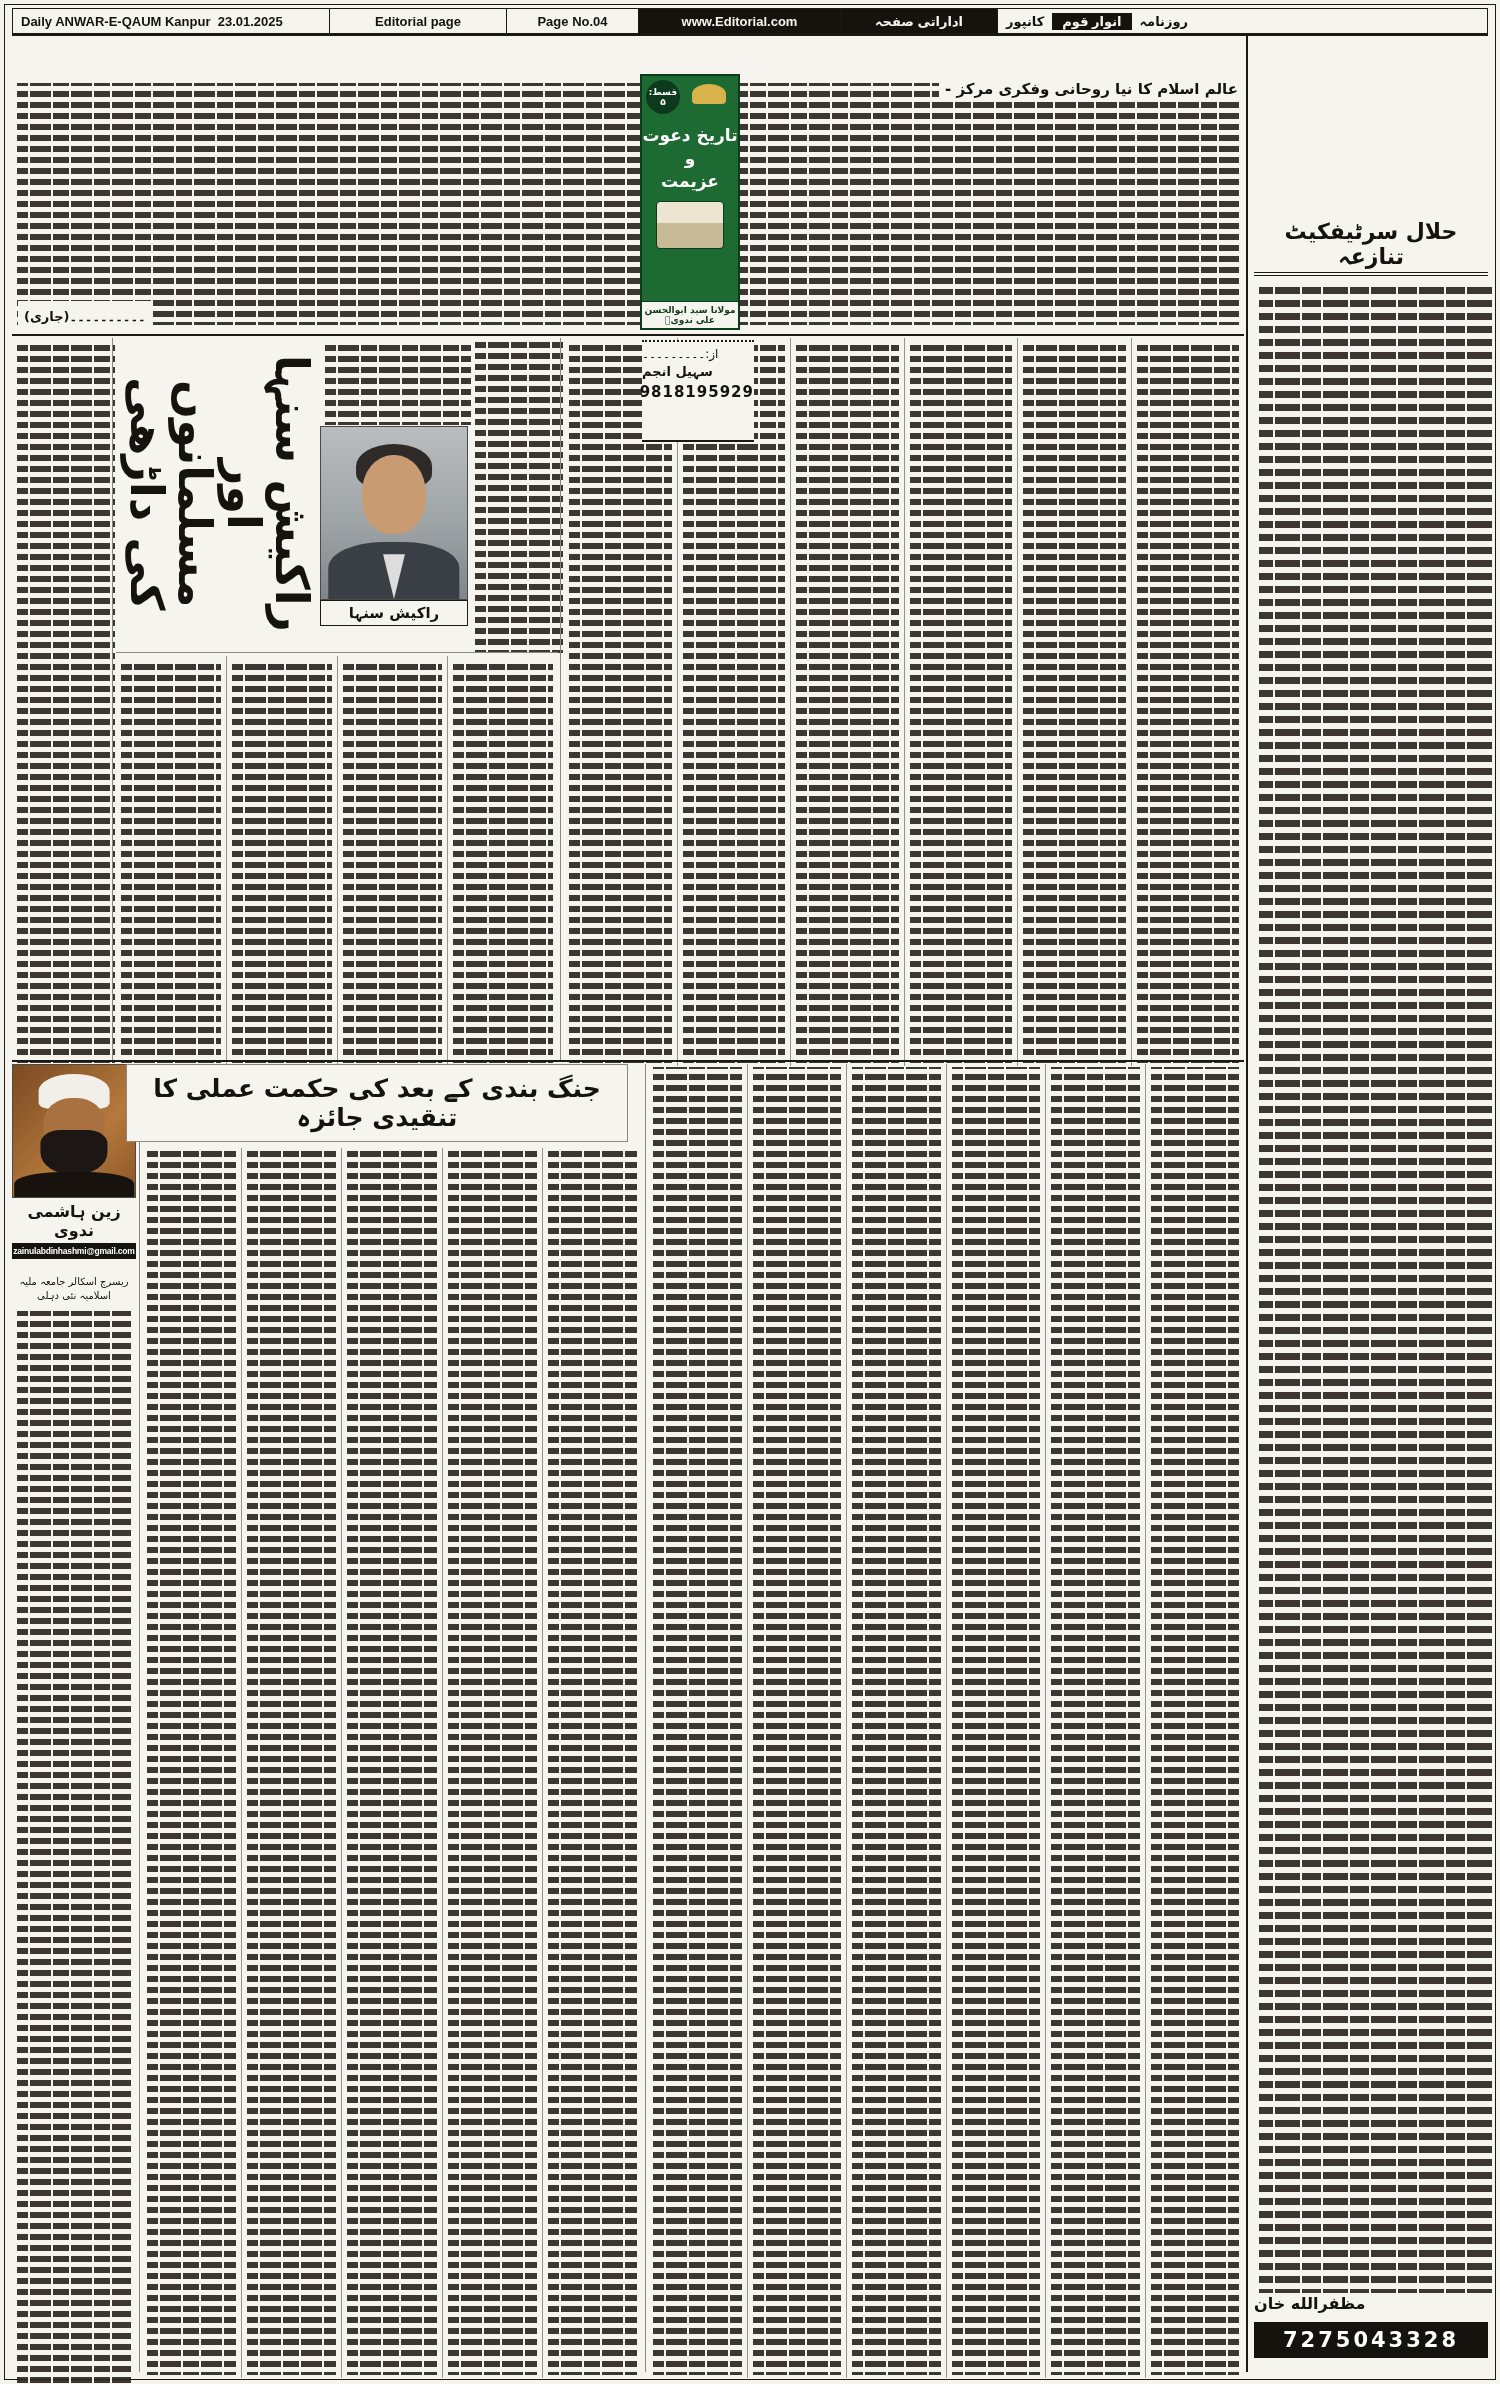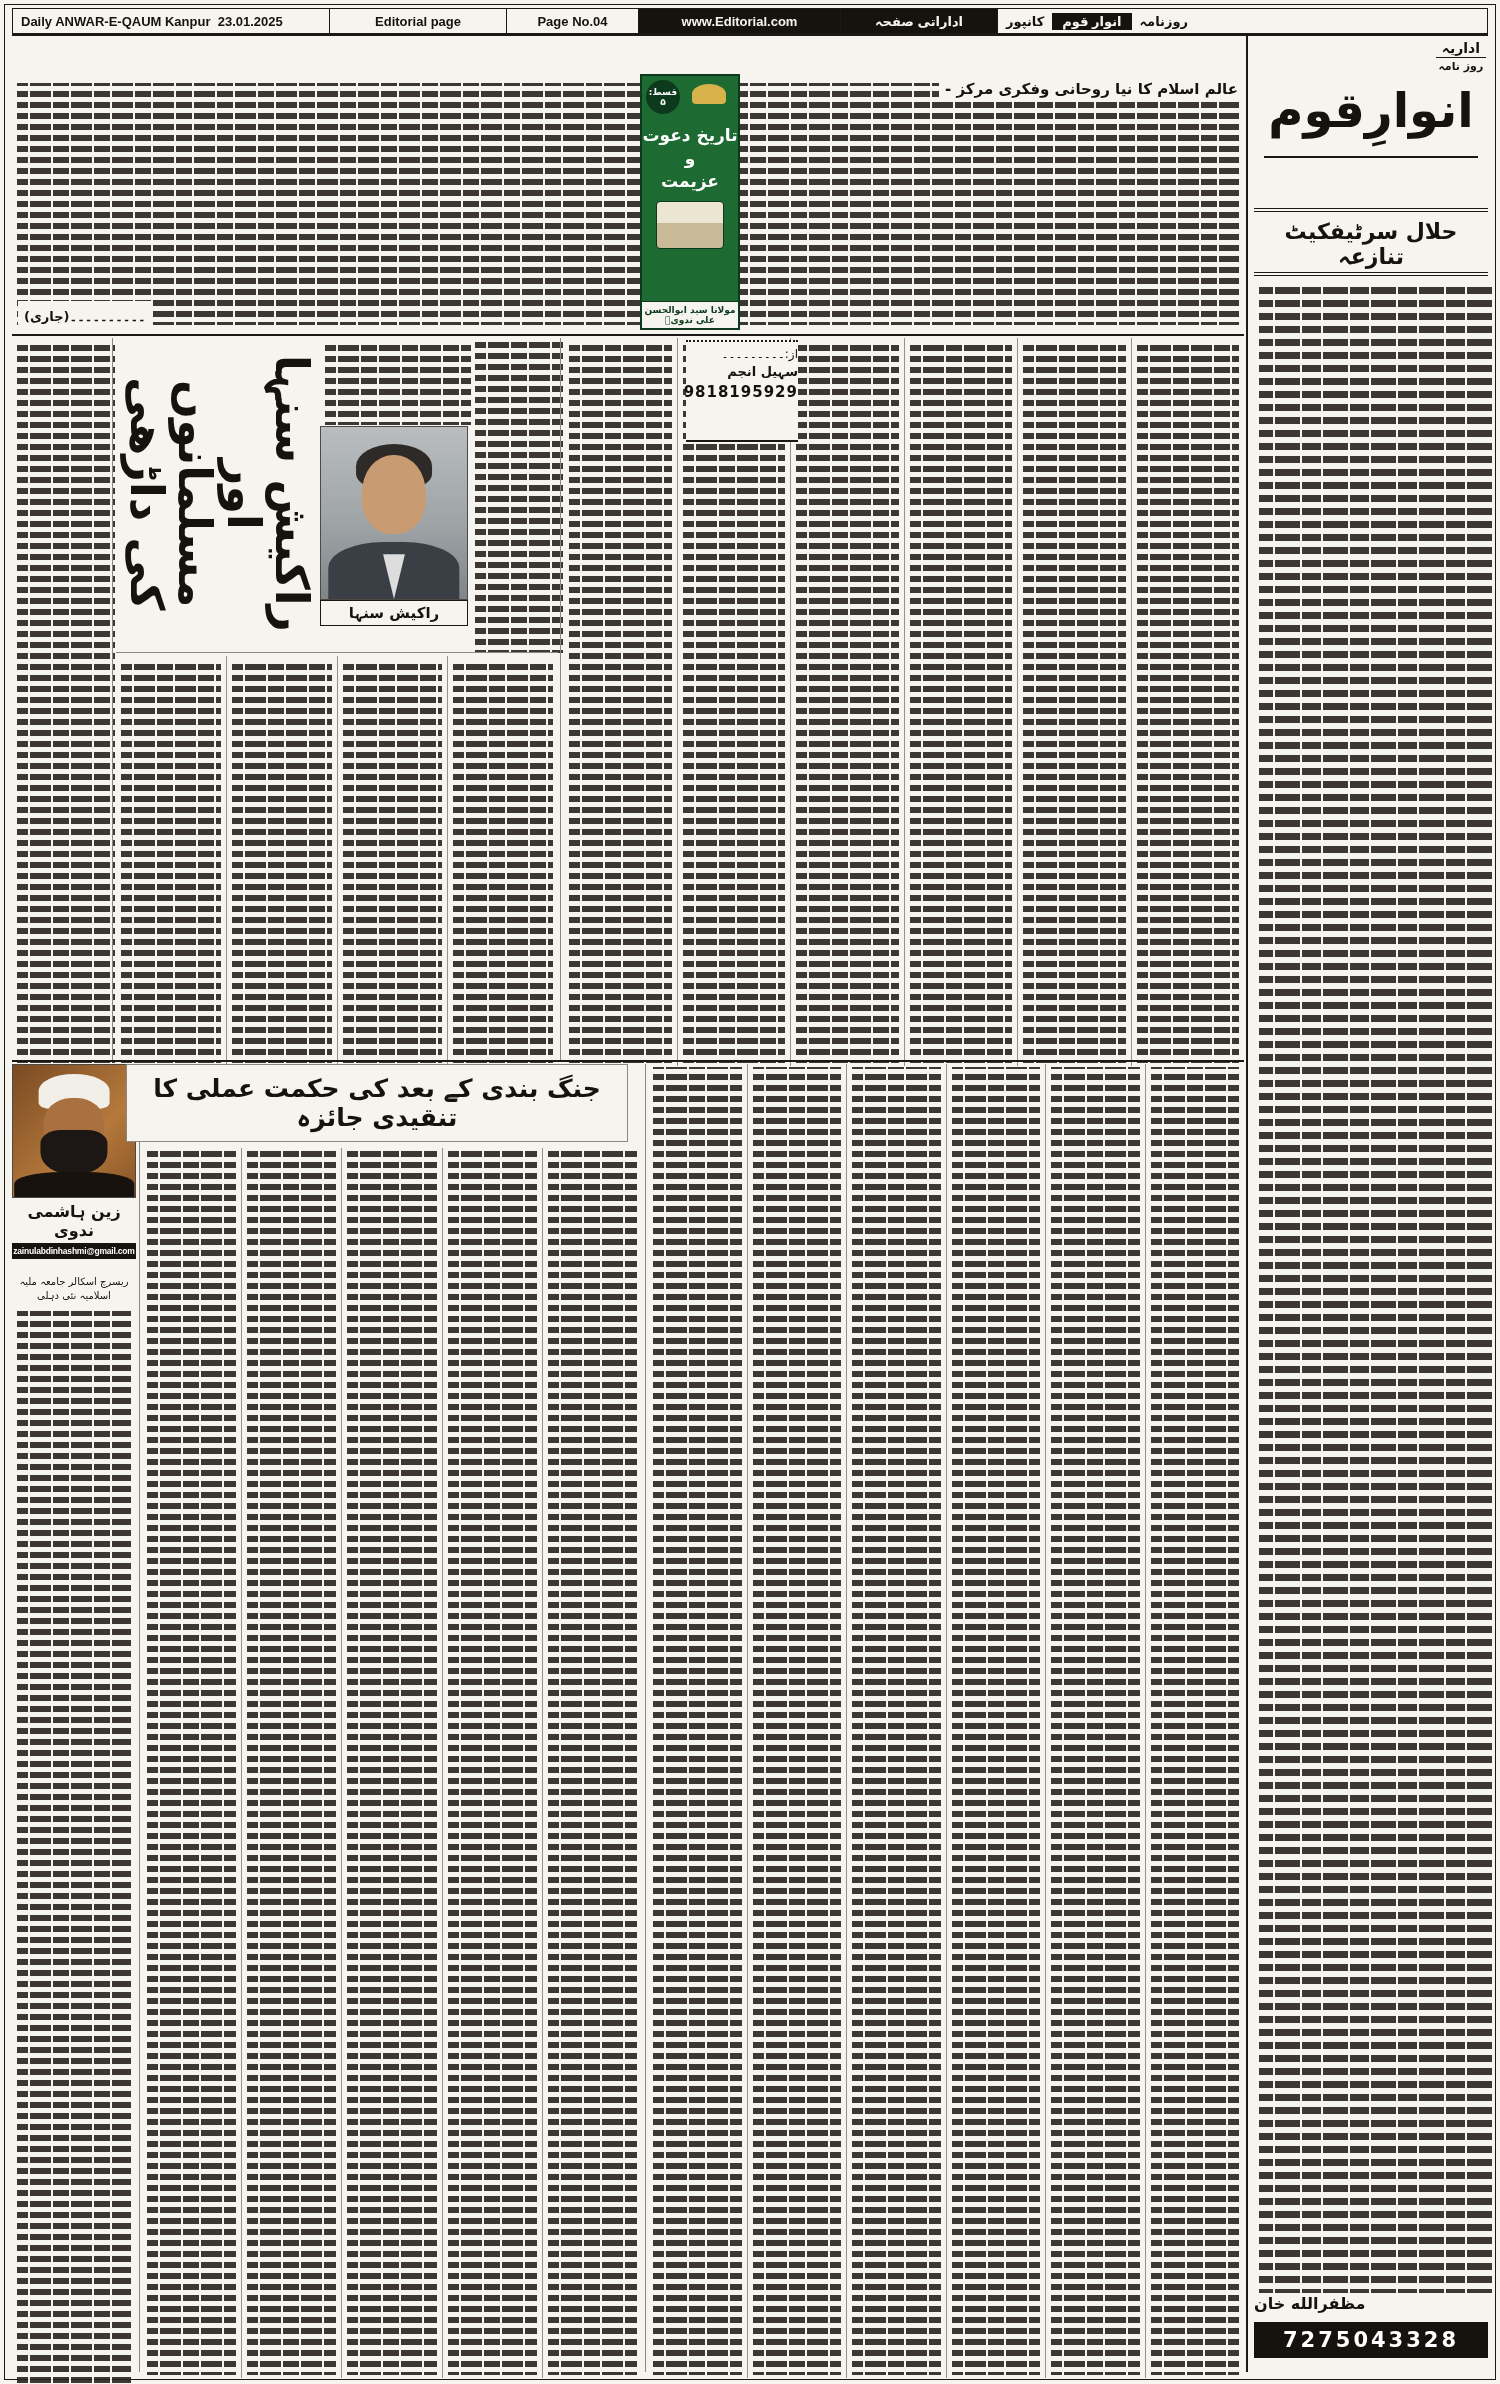--- a/index.html
+++ b/index.html
@@ -80,21 +80,21 @@
                font-size:9px;font-weight:bold;text-align:center;padding:3px 1px;
                border-top:1px solid #0d3a1c;}
 
   
   .mid-sec{position:absolute;left:12px;top:338px;width:1232px;height:722px;}
   .vert-headline{position:absolute;left:104px;top:0;width:200px;height:312px;overflow:hidden;
                  writing-mode:vertical-rl;font-size:46px;font-weight:800;line-height:1.05;
                  letter-spacing:2px;text-align:center;}
   .byline{position:absolute;left:630px;top:2px;width:112px;height:94px;background:#f6f4ee;
           border-top:2px dotted #1c1914;border-bottom:2px solid #1c1914;z-index:3;
-          text-align:right;padding-top:4px;line-height:1.45;margin-left:44px;}
+          text-align:left;padding-top:4px;line-height:1.45;}
   .photo-caption{border:1px solid #1c1914;background:#f6f4ee;text-align:center;
                  font-weight:bold;font-size:15px;padding:3px 0;}
 
   
   .photo-sinha{border:1px solid #4d4a45;background:linear-gradient(180deg,#b9bdbf 0%,#9fa4a7 55%,#80858a 100%);
                position:relative;overflow:hidden;}
   .ps-hair{position:absolute;left:50%;top:10%;width:52%;height:26%;transform:translateX(-50%);
            background:#2e2a28;border-radius:50% 50% 34% 34%;}
   .ps-head{position:absolute;left:50%;top:16%;width:44%;height:46%;transform:translateX(-50%);
            background:#c89b72;border-radius:48% 48% 44% 44%;}
@@ -152,28 +152,20 @@
       <span>روزنامہ</span>
       <span class="dark" style="padding:1px 10px;">انوار قوم</span>
       <span>کانپور</span>
     </div>
   </div>
 
   <div class="rule-h" style="top:34px;left:12px;right:12px;"></div>
 
   <div class="rule-v" style="left:1246px;top:36px;height:2336px;"></div>
 
-  <div class="masthead rtl">
-    <div class="mast-labels">
-      <div style="font-size:14px;font-weight:bold;border-bottom:1px solid #1c1914;padding:0 6px;">اداریہ</div>
-      <div style="font-size:11px;font-weight:bold;padding-top:2px;">روز نامہ</div>
-    </div>
-    <div class="mast-title">انوارِقوم</div>
-    <div class="mast-flourish"></div>
-  </div>
 
   <div class="edit-headline rtl">حلال سرٹیفکیٹ تنازعہ</div>
   <div class="edit-body tx tx-lg"></div>
   <div class="edit-author rtl">مظفرالله خان</div>
   <div class="edit-phone">
     <span>7275043328</span>
   </div>
 
   <div class="top-sec">
     <div class="top-body tx"></div>

